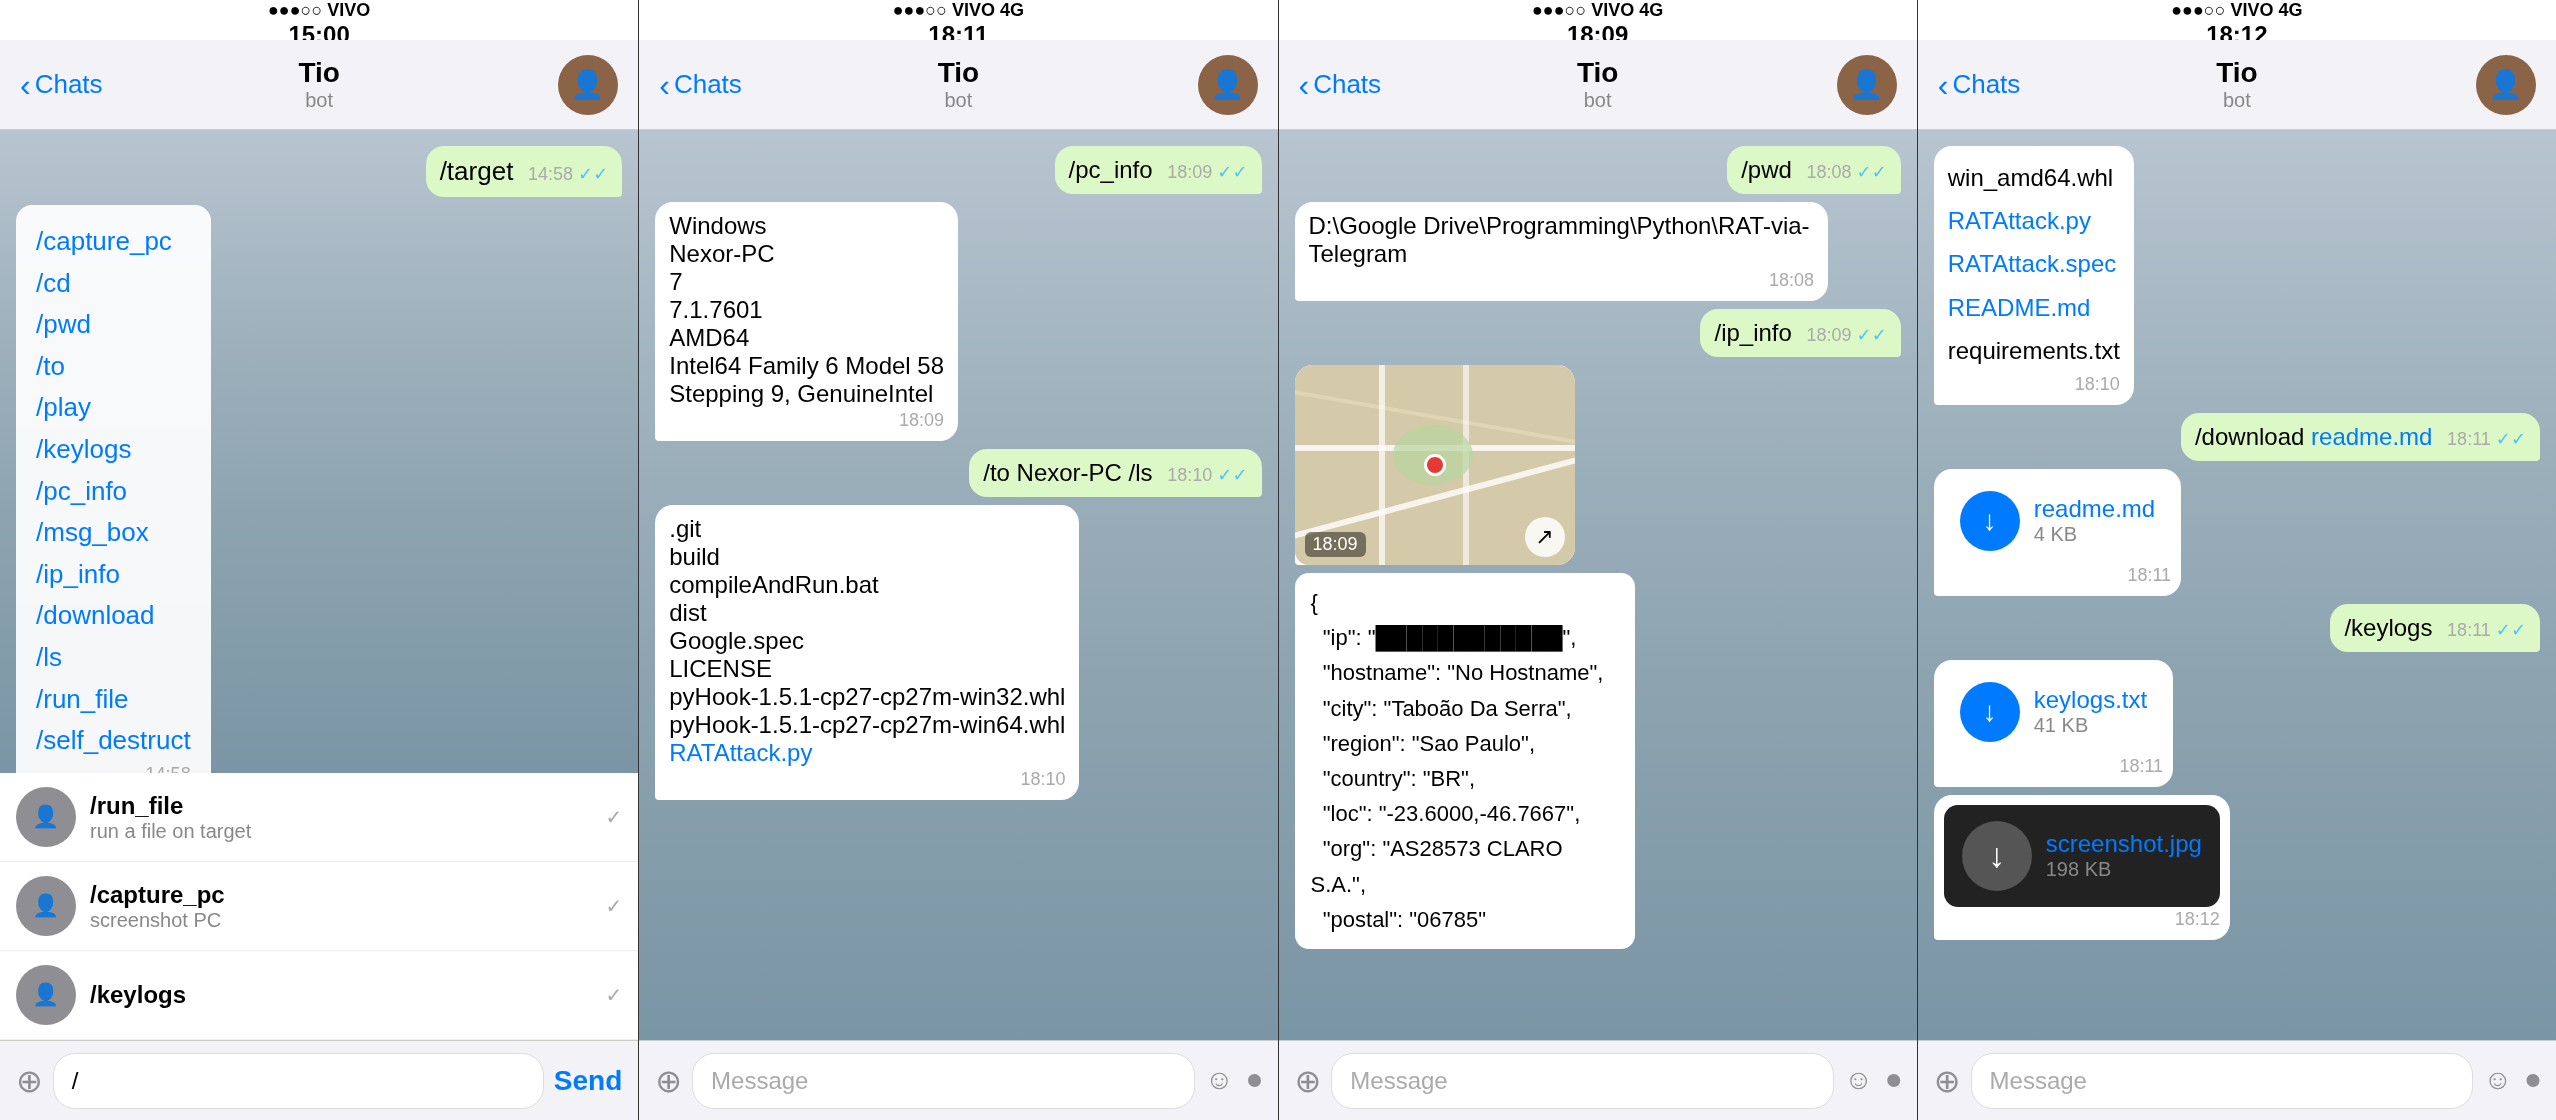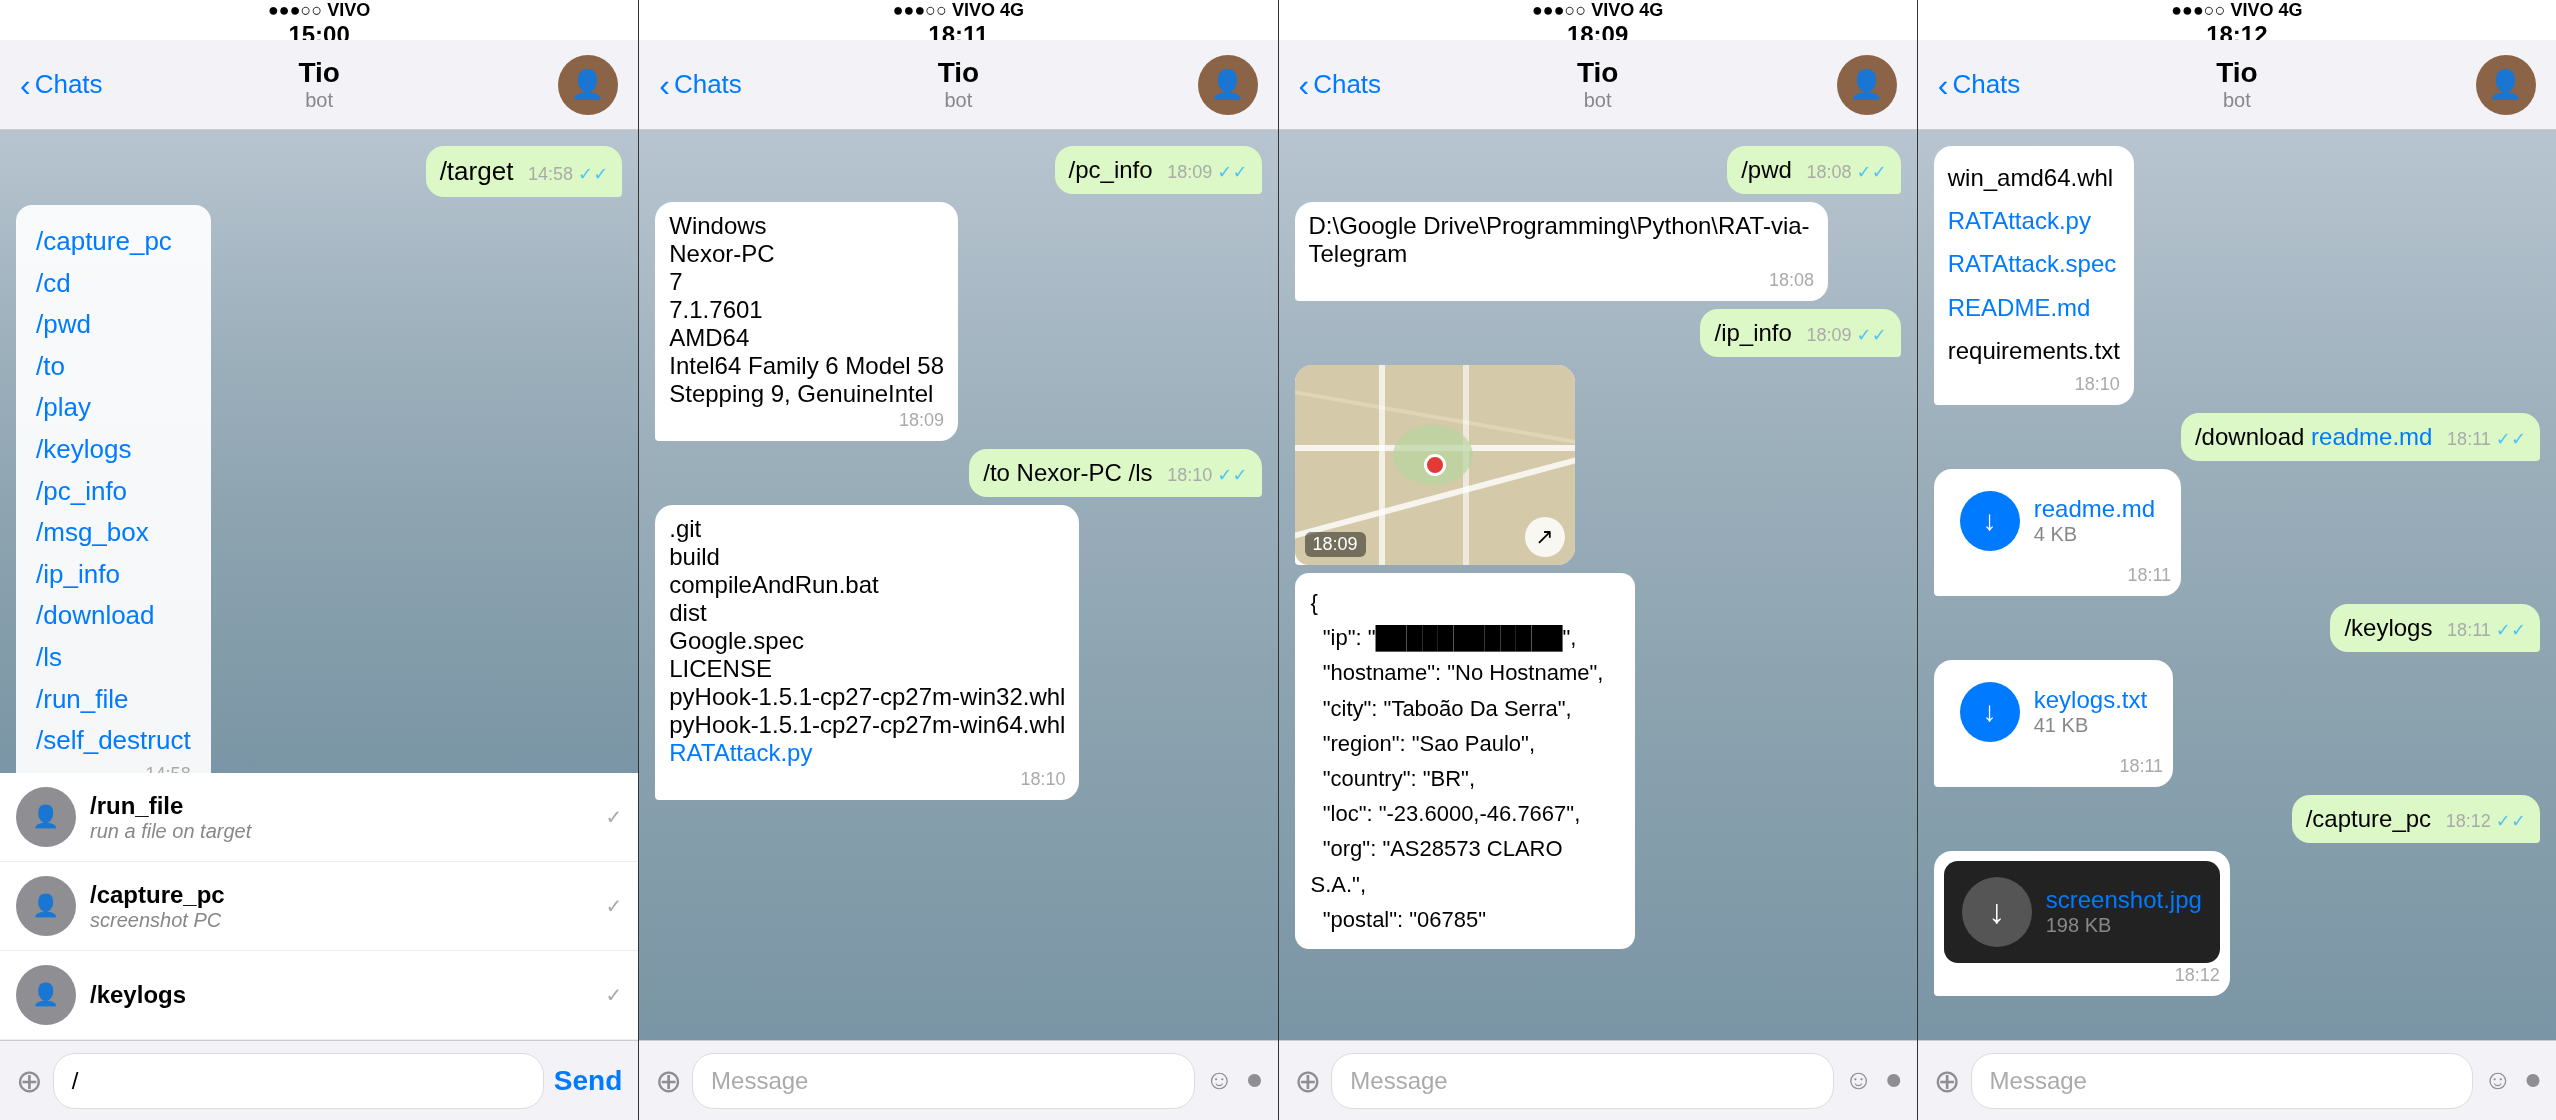--- a/index.html
+++ b/index.html
@@ -210,21 +210,21 @@
       background: #ccc;
       flex-shrink: 0;
       display: flex;
       align-items: center;
       justify-content: center;
       font-size: 22px;
       color: #fff;
     }
     .chat-list-content { flex: 1; }
     .chat-list-name { font-size: 24px; font-weight: 600; }
-    .chat-list-preview { font-size: 20px; color: #888; font-style: italic; }
+    .chat-list-preview { font-size: 20px; color: #888; }
     .chat-list-time { font-size: 20px; color: #aaa; }
     
     .msg-file {
       display: flex;
       align-items: center;
       gap: 14px;
       background: #fff;
       border-radius: 14px;
       padding: 12px 16px;
       min-width: 200px;
@@ -617,24 +617,20 @@
         <div class="msg-file">
           <div class="file-icon">↓</div>
           <div class="file-info">
             <div class="file-name">keylogs.txt</div>
             <div class="file-size">41 KB</div>
           </div>
         </div>
         <div class="msg-time">18:11</div>
       </div>
 
-      <div class="msg-outgoing">
-        <span>/capture_pc</span>
-        <span class="msg-time-inline">18:12 <span class="checkmarks">✓✓</span></span>
-      </div>
 
       <div class="msg-incoming" style="padding:10px;">
         <div style="background:#222;border-radius:14px;padding:16px 18px;display:flex;flex-direction:column;align-items:flex-start;gap:8px;min-width:220px;">
           <div style="display:flex;align-items:center;gap:14px;">
             <div style="width:70px;height:70px;border-radius:50%;background:#555;display:flex;align-items:center;justify-content:center;color:#fff;font-size:34px;flex-shrink:0;">↓</div>
             <div>
               <div style="color:#007aff;font-size:24px;">screenshot.jpg</div>
               <div style="color:#888;font-size:20px;">198 KB</div>
             </div>
           </div>

